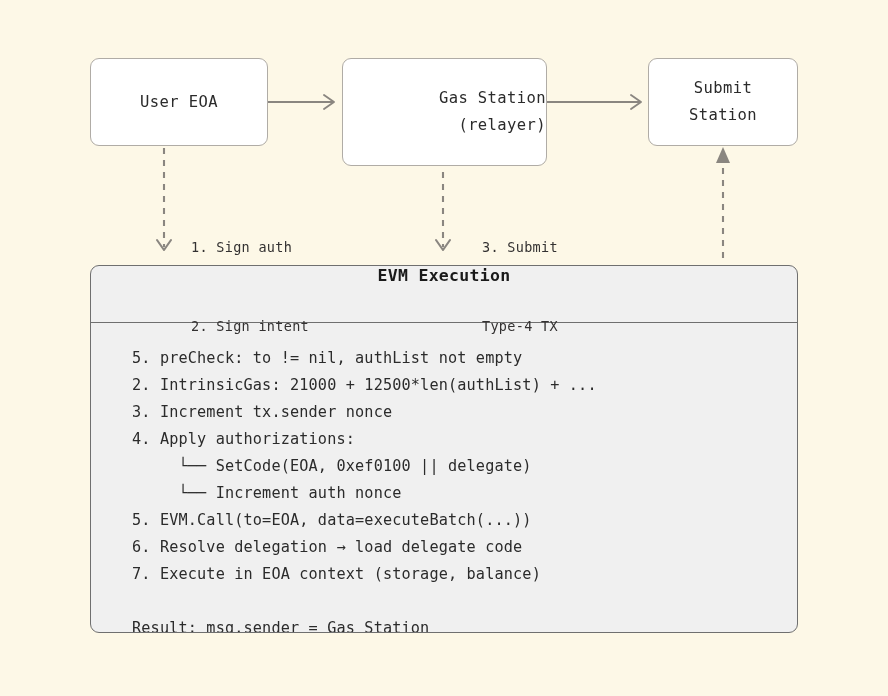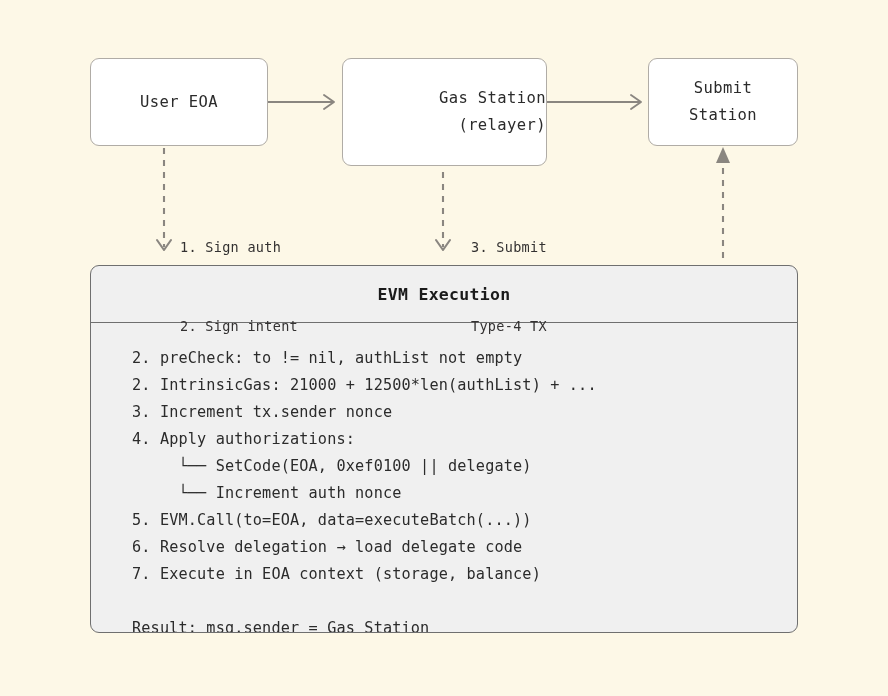--- a/index.html
+++ b/index.html
@@ -52,41 +52,41 @@
     font-family: "DejaVu Sans Mono", "Liberation Mono", monospace;
     font-size: 13.5px;
     color: #333131;
     line-height: 1.95;
     letter-spacing: 0.3px;
     white-space: pre;
     z-index: 3;
   }
   #label-left  { left: 180px; top: 181px; }
   #label-right { left: 471px; top: 181px; }
-  .edge-label span { display: block; white-space: pre; }
+  .edge-label span { display: block; white-space: pre; margin-left: 11px; }
 
   
   #panel {
     position: absolute;
     left: 90px;
     top: 265px;
     width: 708px;
     height: 368px;
     background: #f0f0f0;
     border: 1.6px solid #6f6f6f;
     border-radius: 9px;
     box-sizing: border-box;
     z-index: 2;
     overflow: hidden;
   }
   #panel-header {
     height: 57px;
     border-bottom: 1.6px solid #6f6f6f;
     display: flex;
-    align-items: center;
+    align-items: flex-start;
     justify-content: center;
     box-sizing: border-box;
   }
   #panel-title {
     font-family: "DejaVu Sans Mono", "Liberation Mono", monospace;
     font-size: 16.5px;
     font-weight: bold;
     color: #1a1a1a;
     letter-spacing: 0.3px;
   }
@@ -157,21 +157,21 @@
   <div class="edge-label" id="label-right">
     <span>3. Submit</span>
     <span>Type-4 TX</span>
   </div>
 
   <div id="panel">
     <div id="panel-header">
       <span id="panel-title">EVM Execution</span>
     </div>
     <div id="panel-body">
-        <div class="code-line">2. preCheck: to != nil, authList not empty</div>
+        <div class="code-line">5. preCheck: to != nil, authList not empty</div>
         <div class="code-line">2. IntrinsicGas: 21000 + 12500*len(authList) + ...</div>
         <div class="code-line">3. Increment tx.sender nonce</div>
         <div class="code-line">4. Apply authorizations:</div>
         <div class="code-line">     └── SetCode(EOA, 0xef0100 || delegate)</div>
         <div class="code-line">     └── Increment auth nonce</div>
         <div class="code-line">5. EVM.Call(to=EOA, data=executeBatch(...))</div>
         <div class="code-line">6. Resolve delegation → load delegate code</div>
         <div class="code-line">7. Execute in EOA context (storage, balance)</div>
         <div class="code-line"></div>
         <div class="code-line">Result: msg.sender = Gas Station</div>

